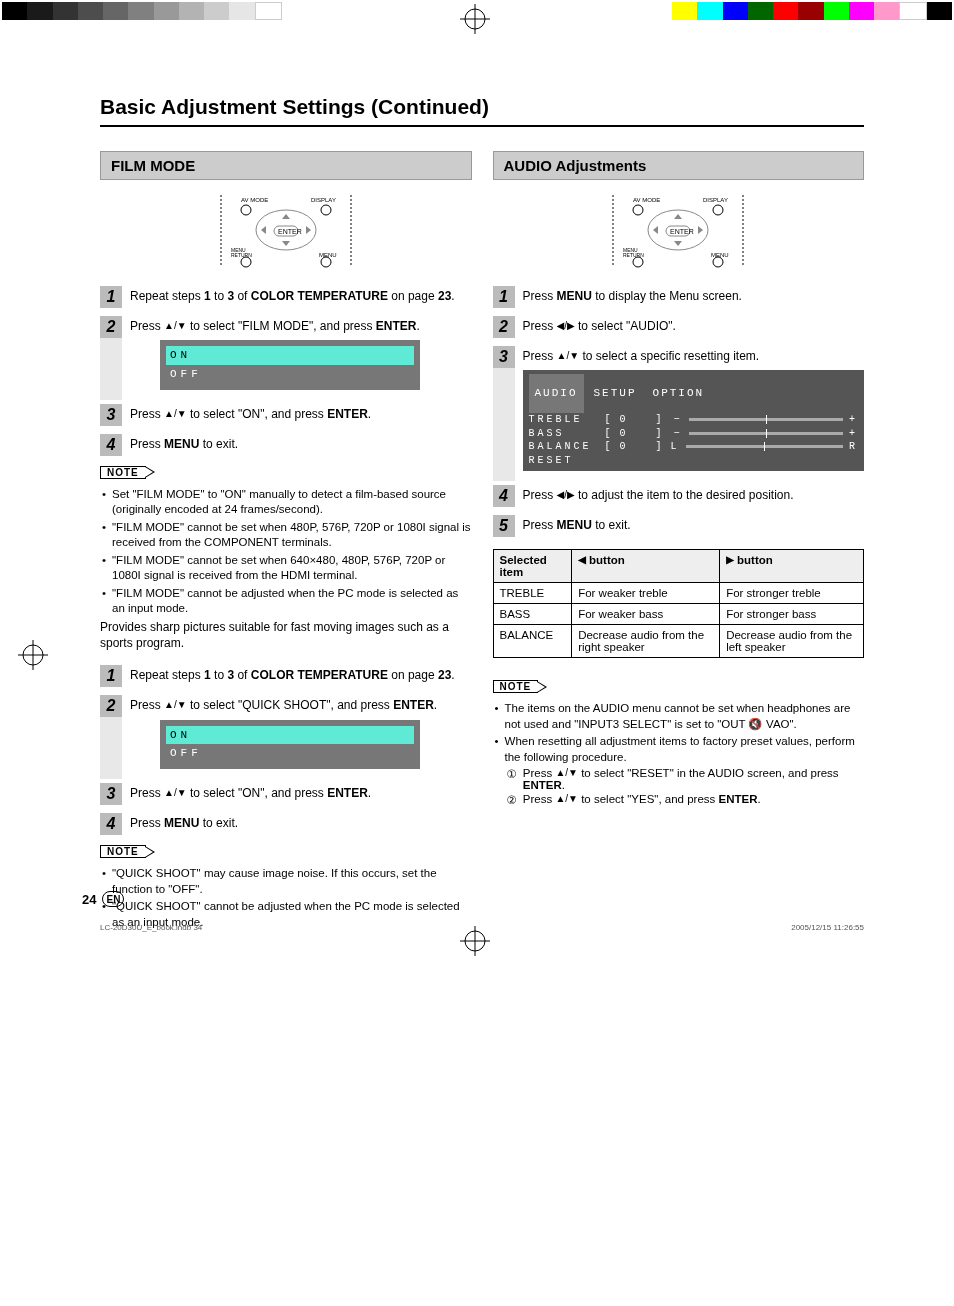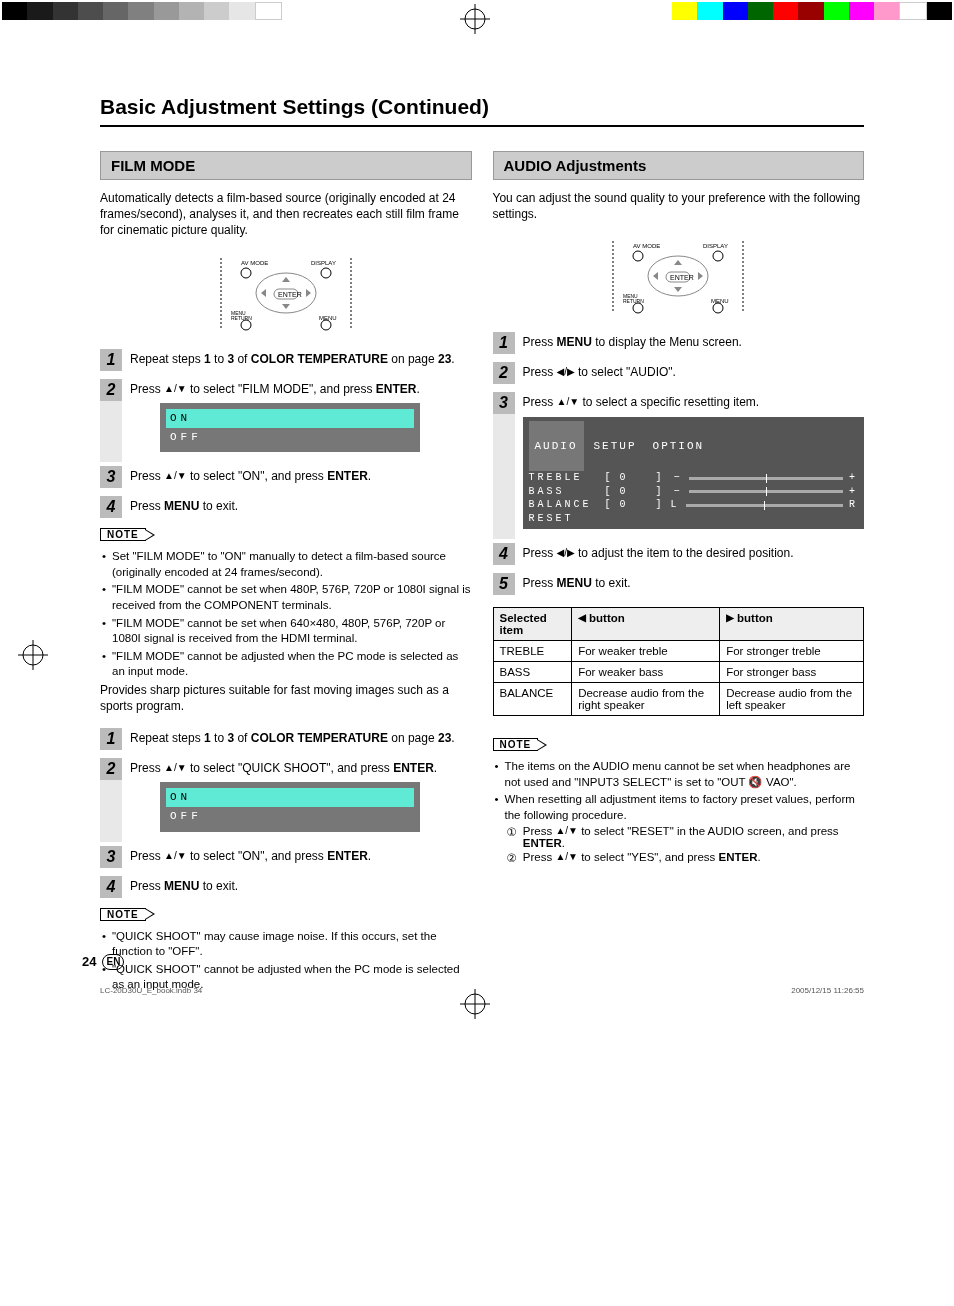--- a/index.html
+++ b/index.html
@@ -95,21 +95,21 @@
   .tri { font-size: 10px; vertical-align: 1px; }
   .audio-osd {
     background: #555;
     color: #fff;
     font-family: "Courier New", monospace;
     font-size: 11px;
     padding: 4px 6px;
     margin: 6px 0 10px 0;
     letter-spacing: 2px;
   }
-  .audio-osd .tabs span { display:inline-block; padding:18px 6px; margin-right:4px; }
+  .audio-osd .tabs span { display:inline-block; padding:12px 6px; margin-right:4px; }
   .audio-osd .tabs span.sel { background:#777; }
   .slider-row { display:flex; align-items:center; gap:6px; font-size:10px; letter-spacing:3px; }
   .slider-row .lbl { width:70px; }
   .slider-row .val { width:30px; }
   .slider-row .bar { flex:1; height:3px; background:#aaa; position:relative; }
   .slider-row .bar .marker { position:absolute; top:-3px; left:50%; width:1px; height:9px; background:#fff; }
   table.adjust {
     border-collapse: collapse;
     width: 100%;
     font-size: 11.5px;
@@ -207,21 +207,20 @@
 </div>
 
 <div class="page">
   <h1 class="page-title">Basic Adjustment Settings (Continued)</h1>
 
   <div class="cols">
 
     <div class="col">
 
       <div class="section-head">FILM MODE</div>
-      <p class="intro">Automatically detects a film-based source (originally encoded at 24 frames/second), analyses it, and then recreates each still film frame for cinematic picture quality.</p>
 
       
       <svg class="remote" viewBox="0 0 150 80">
         <line x1="10" y1="5" x2="10" y2="75" stroke="#000" stroke-dasharray="2 2"></line>
         <line x1="140" y1="5" x2="140" y2="75" stroke="#000" stroke-dasharray="2 2"></line>
         <text x="30" y="12" font-size="6">AV MODE</text>
           <circle cx="35" cy="20" r="5" fill="none" stroke="#000"></circle>
         <text x="100" y="12" font-size="6">DISPLAY</text>
           <circle cx="115" cy="20" r="5" fill="none" stroke="#000"></circle>
         <ellipse cx="75" cy="40" rx="30" ry="20" fill="none" stroke="#888"></ellipse>
@@ -350,21 +349,20 @@
           </li>
         <li>
             <span>"QUICK SHOOT" cannot be adjusted when the PC mode is selected as an input mode.</span>
           </li>
       </ul>
 
     </div>
 
     <div class="col">
       <div class="section-head">AUDIO Adjustments</div>
-      <p class="intro">You can adjust the sound quality to your preference with the following settings.</p>
 
       <svg class="remote" viewBox="0 0 150 80">
         <line x1="10" y1="5" x2="10" y2="75" stroke="#000" stroke-dasharray="2 2"></line>
         <line x1="140" y1="5" x2="140" y2="75" stroke="#000" stroke-dasharray="2 2"></line>
         <text x="30" y="12" font-size="6">AV MODE</text>
           <circle cx="35" cy="20" r="5" fill="none" stroke="#000"></circle>
         <text x="100" y="12" font-size="6">DISPLAY</text>
           <circle cx="115" cy="20" r="5" fill="none" stroke="#000"></circle>
         <ellipse cx="75" cy="40" rx="30" ry="20" fill="none" stroke="#888"></ellipse>
         <rect x="63" y="36" width="24" height="10" rx="5" fill="#fff" stroke="#888"></rect>

